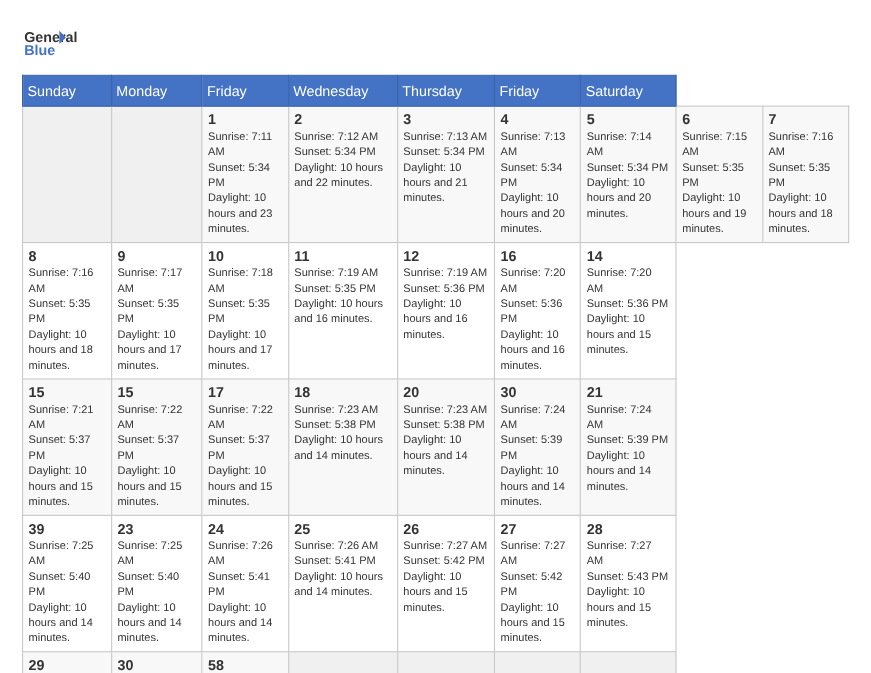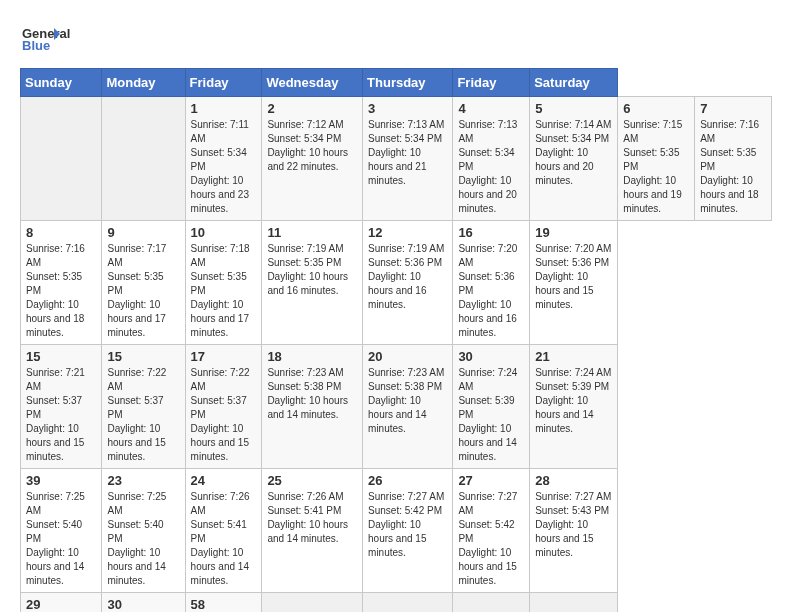--- a/index.html
+++ b/index.html
@@ -39,21 +39,21 @@
     }
     table {
       width: 100%;
       border-collapse: collapse;
       margin-top: 8px;
     }
     thead th {
       background-color: #4472c4;
       color: #fff;
       font-size: 13px;
-      font-weight: bold;
+      font-weight: normal;
       padding: 6px 4px;
       text-align: left;
       border: 1px solid #3a62a8;
     }
     tbody tr {
       vertical-align: top;
     }
     tbody td {
       border: 1px solid #c8c8c8;
       padding: 4px 5px;
@@ -162,21 +162,21 @@
           </td>
           <td>
             <span class="day-num">12</span>
             <div class="day-info">Sunrise: 7:19 AM<br>Sunset: 5:36 PM<br>Daylight: 10 hours and 16 minutes.</div>
           </td>
           <td>
             <span class="day-num">16</span>
             <div class="day-info">Sunrise: 7:20 AM<br>Sunset: 5:36 PM<br>Daylight: 10 hours and 16 minutes.</div>
           </td>
           <td>
-            <span class="day-num">19</span>
+            <span class="day-num">14</span>
             <div class="day-info">Sunrise: 7:20 AM<br>Sunset: 5:36 PM<br>Daylight: 10 hours and 15 minutes.</div>
           </td>
         </tr>
         <tr>
           <td>
             <span class="day-num">15</span>
             <div class="day-info">Sunrise: 7:21 AM<br>Sunset: 5:37 PM<br>Daylight: 10 hours and 15 minutes.</div>
           </td>
           <td>
             <span class="day-num">15</span>

